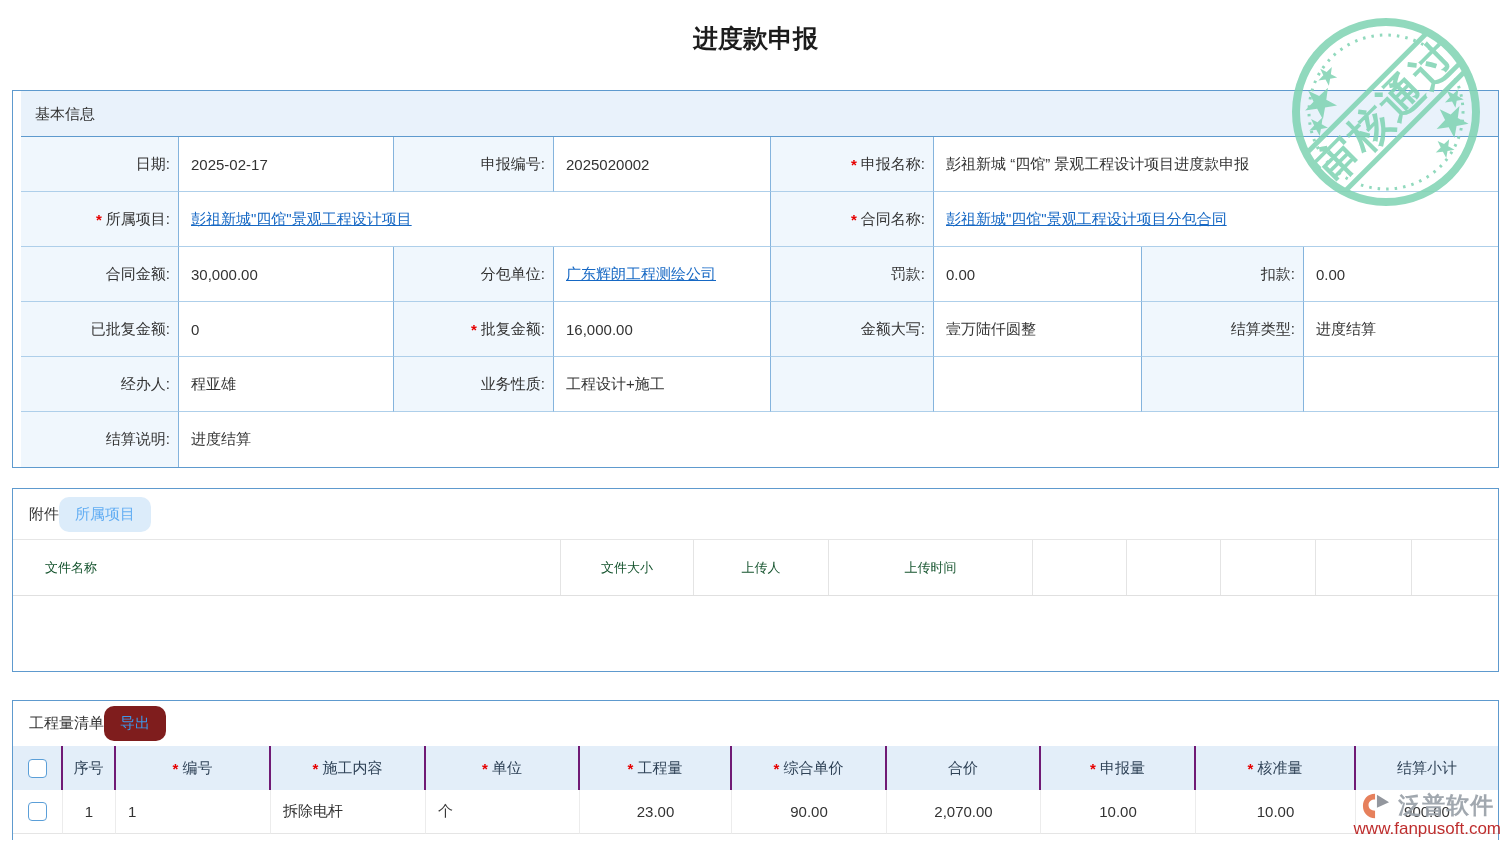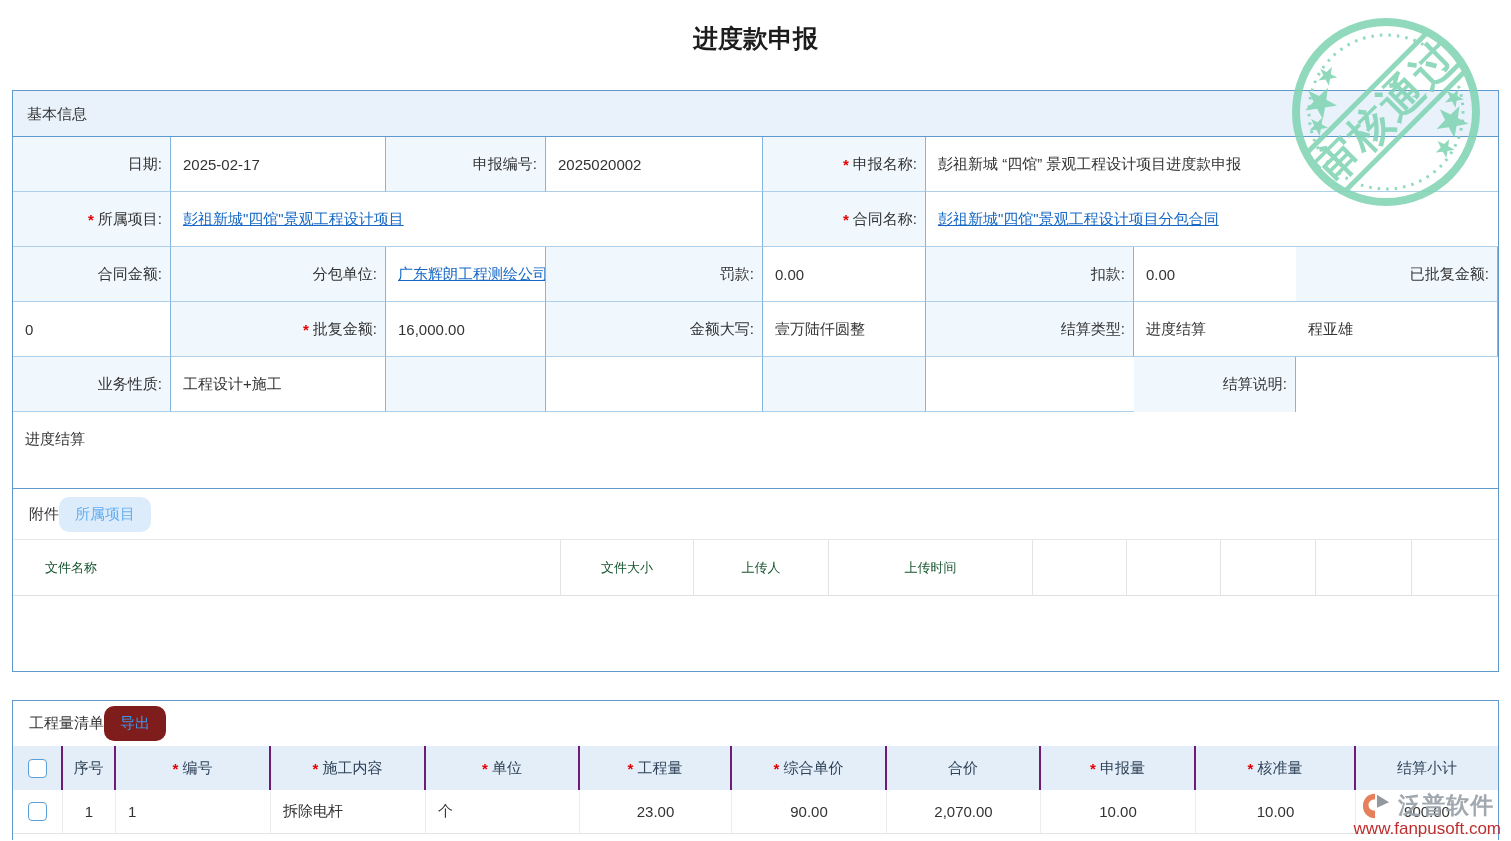--- a/index.html
+++ b/index.html
@@ -6,21 +6,21 @@
   html,body { width:1511px; height:841px; background:#fff; overflow:hidden;
     font-family:"Liberation Sans","DejaVu Sans",sans-serif; position:relative; }
 
   .page-title { position:absolute; top:22px; left:0; width:100%;
     text-align:center; font-size:25px; font-weight:bold; color:#1c1c1c; }
 
   .panel { position:absolute; left:12px; width:1487px; background:#fff;
     border:1px solid #5e9ace; }
 
   
-  #basic { top:90px; height:448px; }
+  #basic { top:90px; height:378px;padding-left:8px; }
   #basic .panel-head { height:46px; line-height:46px; background:#e9f2fb;
     border-bottom:1px solid #5e9ace; padding-left:14px; font-size:15px; color:#333; }
   .bi-grid { display:grid; width:100%;
     grid-template-columns:158px 215px 160px 217px 163px 208px 162px 1fr;
     grid-auto-rows:55px; }
   .bi-cell { border-right:1px solid #85b4dd; border-bottom:1px solid #aecfea;
     display:flex; align-items:center; font-size:15px; color:#333;
     overflow:hidden; white-space:nowrap; }
   .bi-cell.lab { justify-content:flex-end; padding-right:8px; background:#f0f7fd; }
   .bi-cell.val { padding-left:12px; }
@@ -114,20 +114,21 @@
         <span class="req">*</span>
         <span>合同名称:</span>
       </div>
     <div class="bi-cell val sp3 noR">
         <a class="lnk">彭祖新城"四馆"景观工程设计项目分包合同</a>
       </div>
 
     <div class="bi-cell lab">
         <span>合同金额:</span>
       </div>
+    <div class="bi-cell val">30,000.00</div>
     <div class="bi-cell lab">
         <span>分包单位:</span>
       </div>
     <div class="bi-cell val">
         <a class="lnk">广东辉朗工程测绘公司</a>
       </div>
     <div class="bi-cell lab">
         <span>罚款:</span>
       </div>
     <div class="bi-cell val">0.00</div>
@@ -147,20 +148,23 @@
     <div class="bi-cell val">16,000.00</div>
     <div class="bi-cell lab">
         <span>金额大写:</span>
       </div>
     <div class="bi-cell val">壹万陆仟圆整</div>
     <div class="bi-cell lab">
         <span>结算类型:</span>
       </div>
     <div class="bi-cell val noR">进度结算</div>
 
+    <div class="bi-cell lab">
+        <span>经办人:</span>
+      </div>
     <div class="bi-cell val">程亚雄</div>
     <div class="bi-cell lab">
         <span>业务性质:</span>
       </div>
     <div class="bi-cell val">工程设计+施工</div>
     <div class="bi-cell lab"></div>
     <div class="bi-cell val"></div>
     <div class="bi-cell lab"></div>
     <div class="bi-cell val noR"></div>
 

